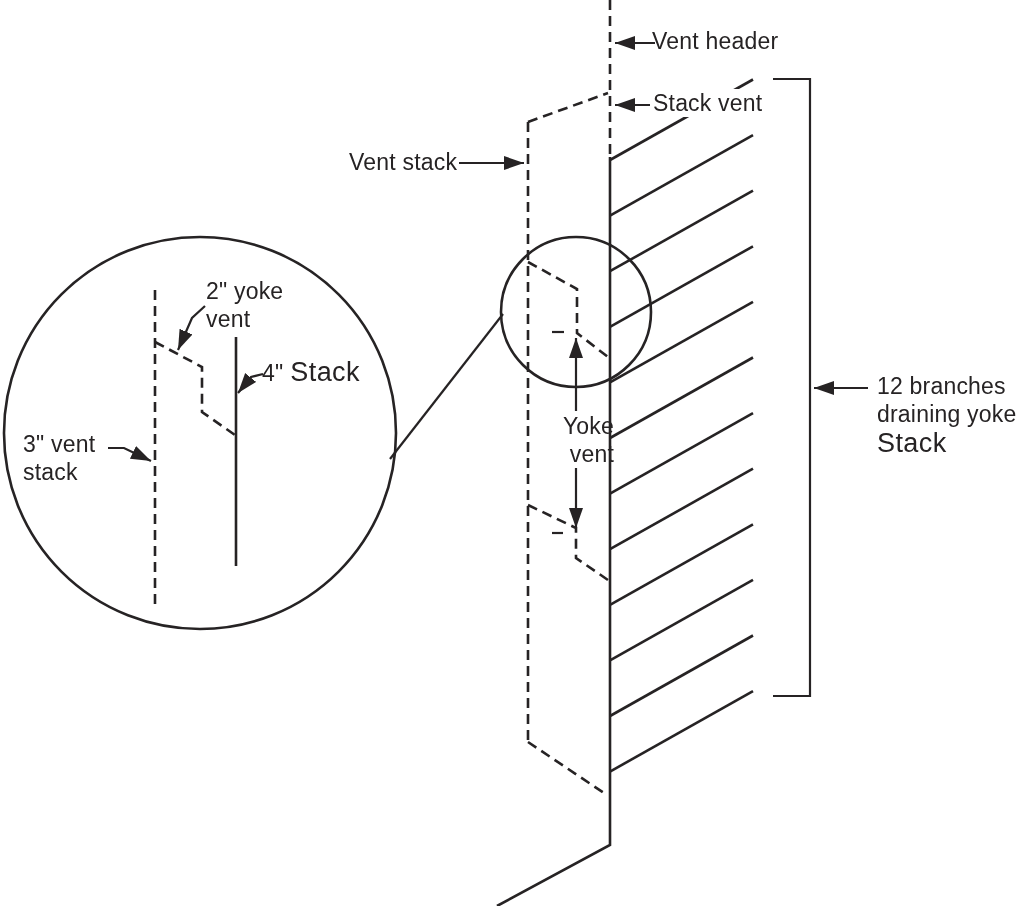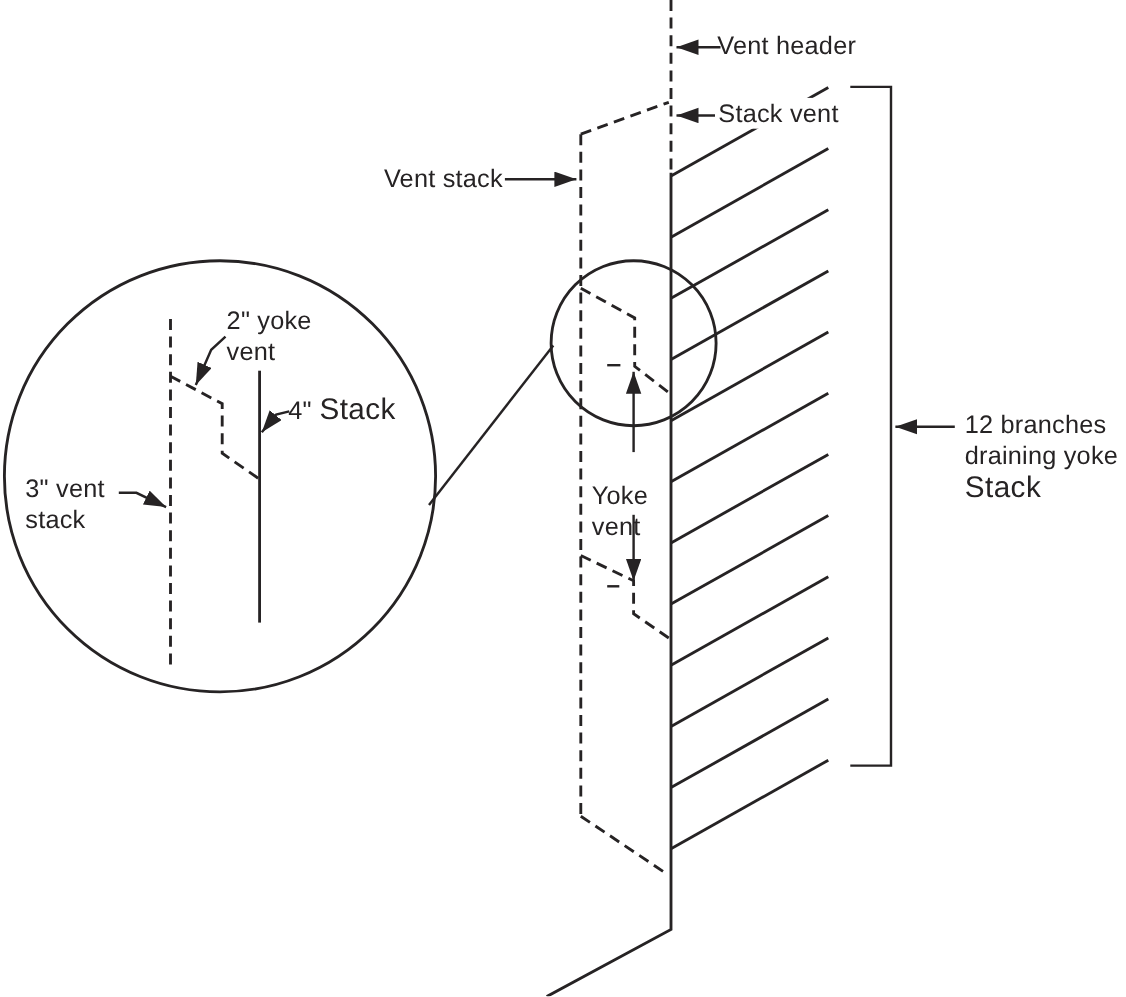--- a/index.html
+++ b/index.html
@@ -20,21 +20,21 @@
   .lbl {
     position: absolute;
     font-size: 23px;
     line-height: 28px;
     letter-spacing: 0.2px;
     white-space: nowrap;
     color: var(--line);
   }
   .lbl span { display: block; }
   .maskbg { background: var(--bg); padding: 0 3px; text-align: center; }
-  .center { text-align: left; margin-top: 24px; }
+  .center { text-align: right; }
   .bigword { font-size: 27px; letter-spacing: 0.4px; }
   .inlinepair span { display: inline; }
   .inlinepair .bigword { margin-left: 7px; }
 </style>
 </head>
 <body>
 
 <div id="canvas">
 
   <svg id="linework" width="1024" height="906" viewBox="0 0 1024 906">

